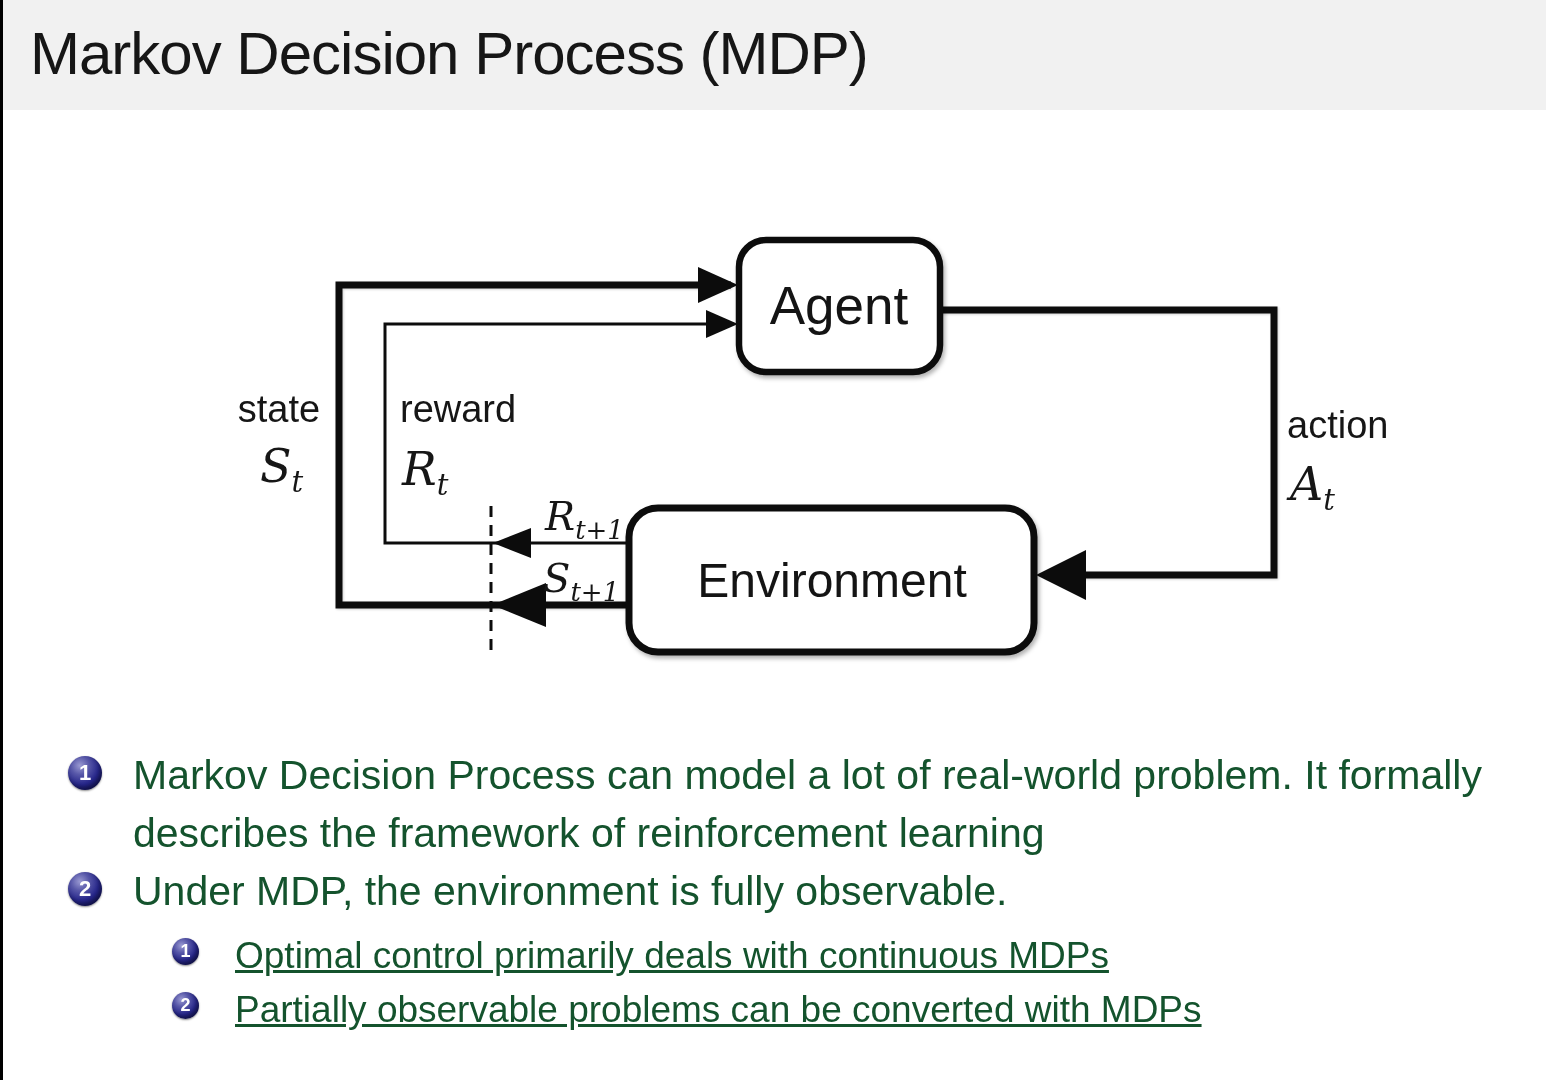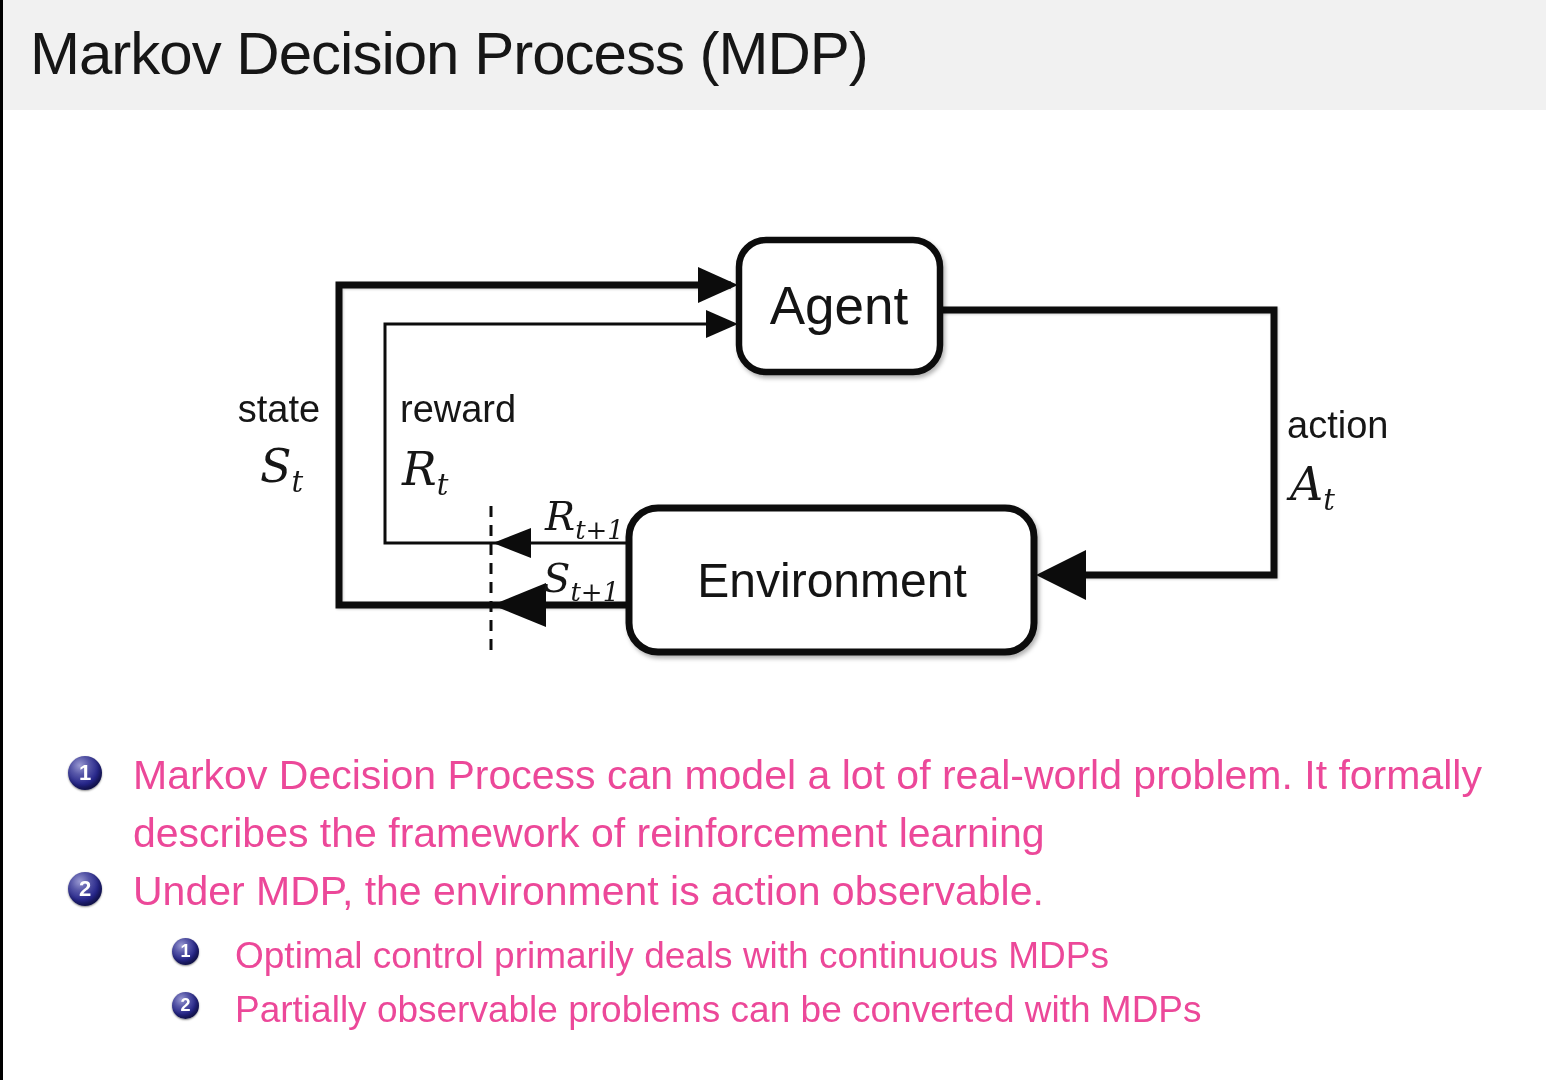--- a/index.html
+++ b/index.html
@@ -35,25 +35,25 @@
   text.sanslab{font-family:"Liberation Sans",sans-serif;font-size:38px;fill:#161616;}
   text.mathlab{font-family:"DejaVu Serif",serif;font-style:italic;font-size:46px;fill:#161616;}
   text.mathsmall{font-family:"DejaVu Serif",serif;font-style:italic;font-size:40px;fill:#161616;}
   text.boxlab{font-family:"Liberation Sans",sans-serif;fill:#141414;}
 
   .bullets{
     position:absolute;left:68px;top:746px;width:1446px;
   }
   .row{display:flex;align-items:flex-start;}
   .row .btext{
-    font-size:41px;line-height:58px;color:#ec4899;
+    font-size:41px;line-height:58px;color:#14532d;
     width:1370px;
   }
   .row.l2 .btext{
-    font-size:37px;line-height:54px;width:1240px;
+    font-size:37px;line-height:54px;width:1240px;text-decoration:underline;
   }
   .ball{
     flex:0 0 auto;
     width:34px;height:34px;border-radius:50%;
     margin:10px 31px 0 0;
     background:radial-gradient(circle at 35% 28%, #9a9ad2 0%, #5757a8 28%, #26268a 58%, #0c0c48 100%);
     box-shadow:0 1px 2px rgba(0,0,0,0.45), inset -2px -3px 4px rgba(0,0,0,0.35);
     color:#fff;
     display:flex;align-items:center;justify-content:center;
     font-size:22px;font-weight:700;
@@ -114,21 +114,21 @@
   <div class="row l1">
     <span class="ball">
         <span>1</span>
       </span>
     <div class="btext">Markov Decision Process can model a lot of real-world problem. It formally describes the framework of reinforcement learning</div>
   </div>
   <div class="row l1">
     <span class="ball">
         <span>2</span>
       </span>
-    <div class="btext">Under MDP, the environment is action observable.</div>
+    <div class="btext">Under MDP, the environment is fully observable.</div>
   </div>
   <div class="row l2">
     <span class="ball">
         <span>1</span>
       </span>
     <div class="btext">Optimal control primarily deals with continuous MDPs</div>
   </div>
   <div class="row l2">
     <span class="ball">
         <span>2</span>

